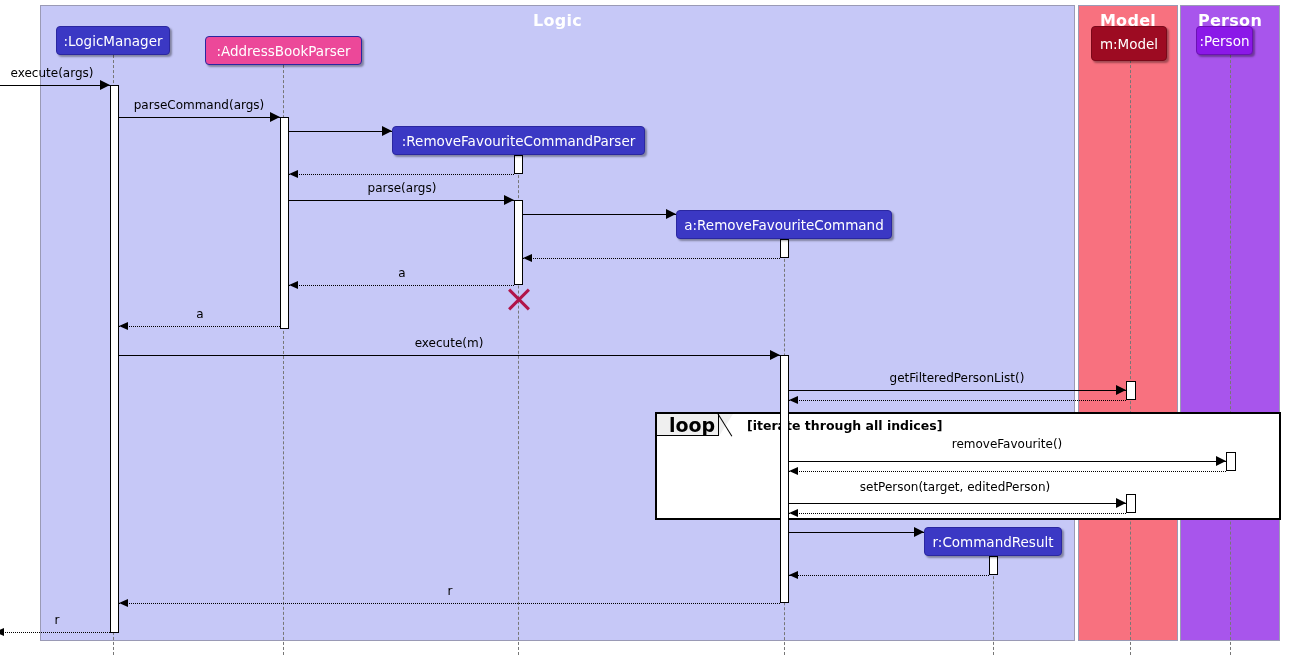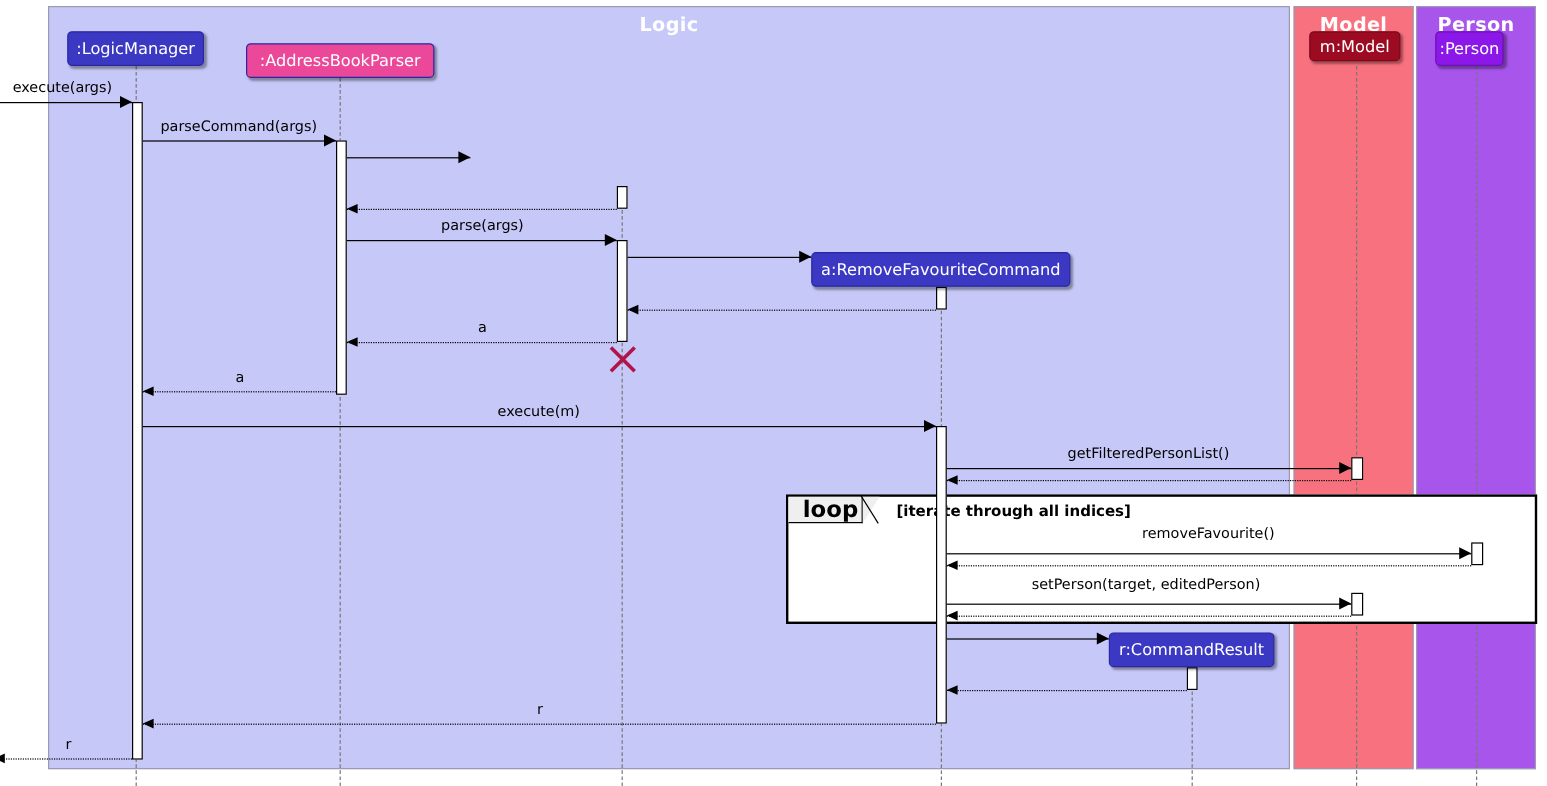--- a/index.html
+++ b/index.html
@@ -140,24 +140,27 @@
     <div class="destroy" style="left: 505px; top: 286px;">
       <i class="a" style="border-top-color: rgb(177, 20, 73);"></i>
       <i class="b" style="border-top-color: rgb(177, 20, 73);"></i>
     </div>
     <div class="pbox" style="left: 56px; top: 26px; width: 114px; height: 29px; background: rgb(59, 56, 196); border: 1px solid rgb(42, 39, 160);">
       <span>:LogicManager</span>
     </div>
     <div class="pbox" style="left: 205px; top: 36px; width: 157px; height: 29px; background: #ec4899; border: 1px solid rgb(42, 39, 160);">
       <span>:AddressBookParser</span>
     </div>
+    <div class="pbox" style="left: 392px; top: 126px; width: 253px; height: 29px; background: rgb(59, 56, 196); border: 1px solid rgb(42, 39, 160);">
+      <span>:RemoveFavouriteCommandParser</span>
+    </div>
     <div class="pbox" style="left: 676px; top: 210px; width: 216px; height: 29px; background: rgb(59, 56, 196); border: 1px solid rgb(42, 39, 160);">
       <span>a:RemoveFavouriteCommand</span>
     </div>
-    <div class="pbox" style="left: 1091px; top: 26px; width: 76px; height: 25px; background: rgb(157, 11, 34); border: 1px solid rgb(122, 8, 25);">
+    <div class="pbox" style="left: 1091px; top: 26px; width: 76px; height: 35px; background: rgb(157, 11, 34); border: 1px solid rgb(122, 8, 25);">
       <span>m:Model</span>
     </div>
     <div class="pbox" style="left: 1196px; top: 26px; width: 57px; height: 29px; background: rgb(139, 24, 232); border: 1px solid rgb(108, 16, 181);">
       <span>:Person</span>
     </div>
     <div class="pbox" style="left: 924px; top: 527px; width: 138px; height: 29px; background: rgb(59, 56, 196); border: 1px solid rgb(42, 39, 160);">
       <span>r:CommandResult</span>
     </div>
   </div>
 

